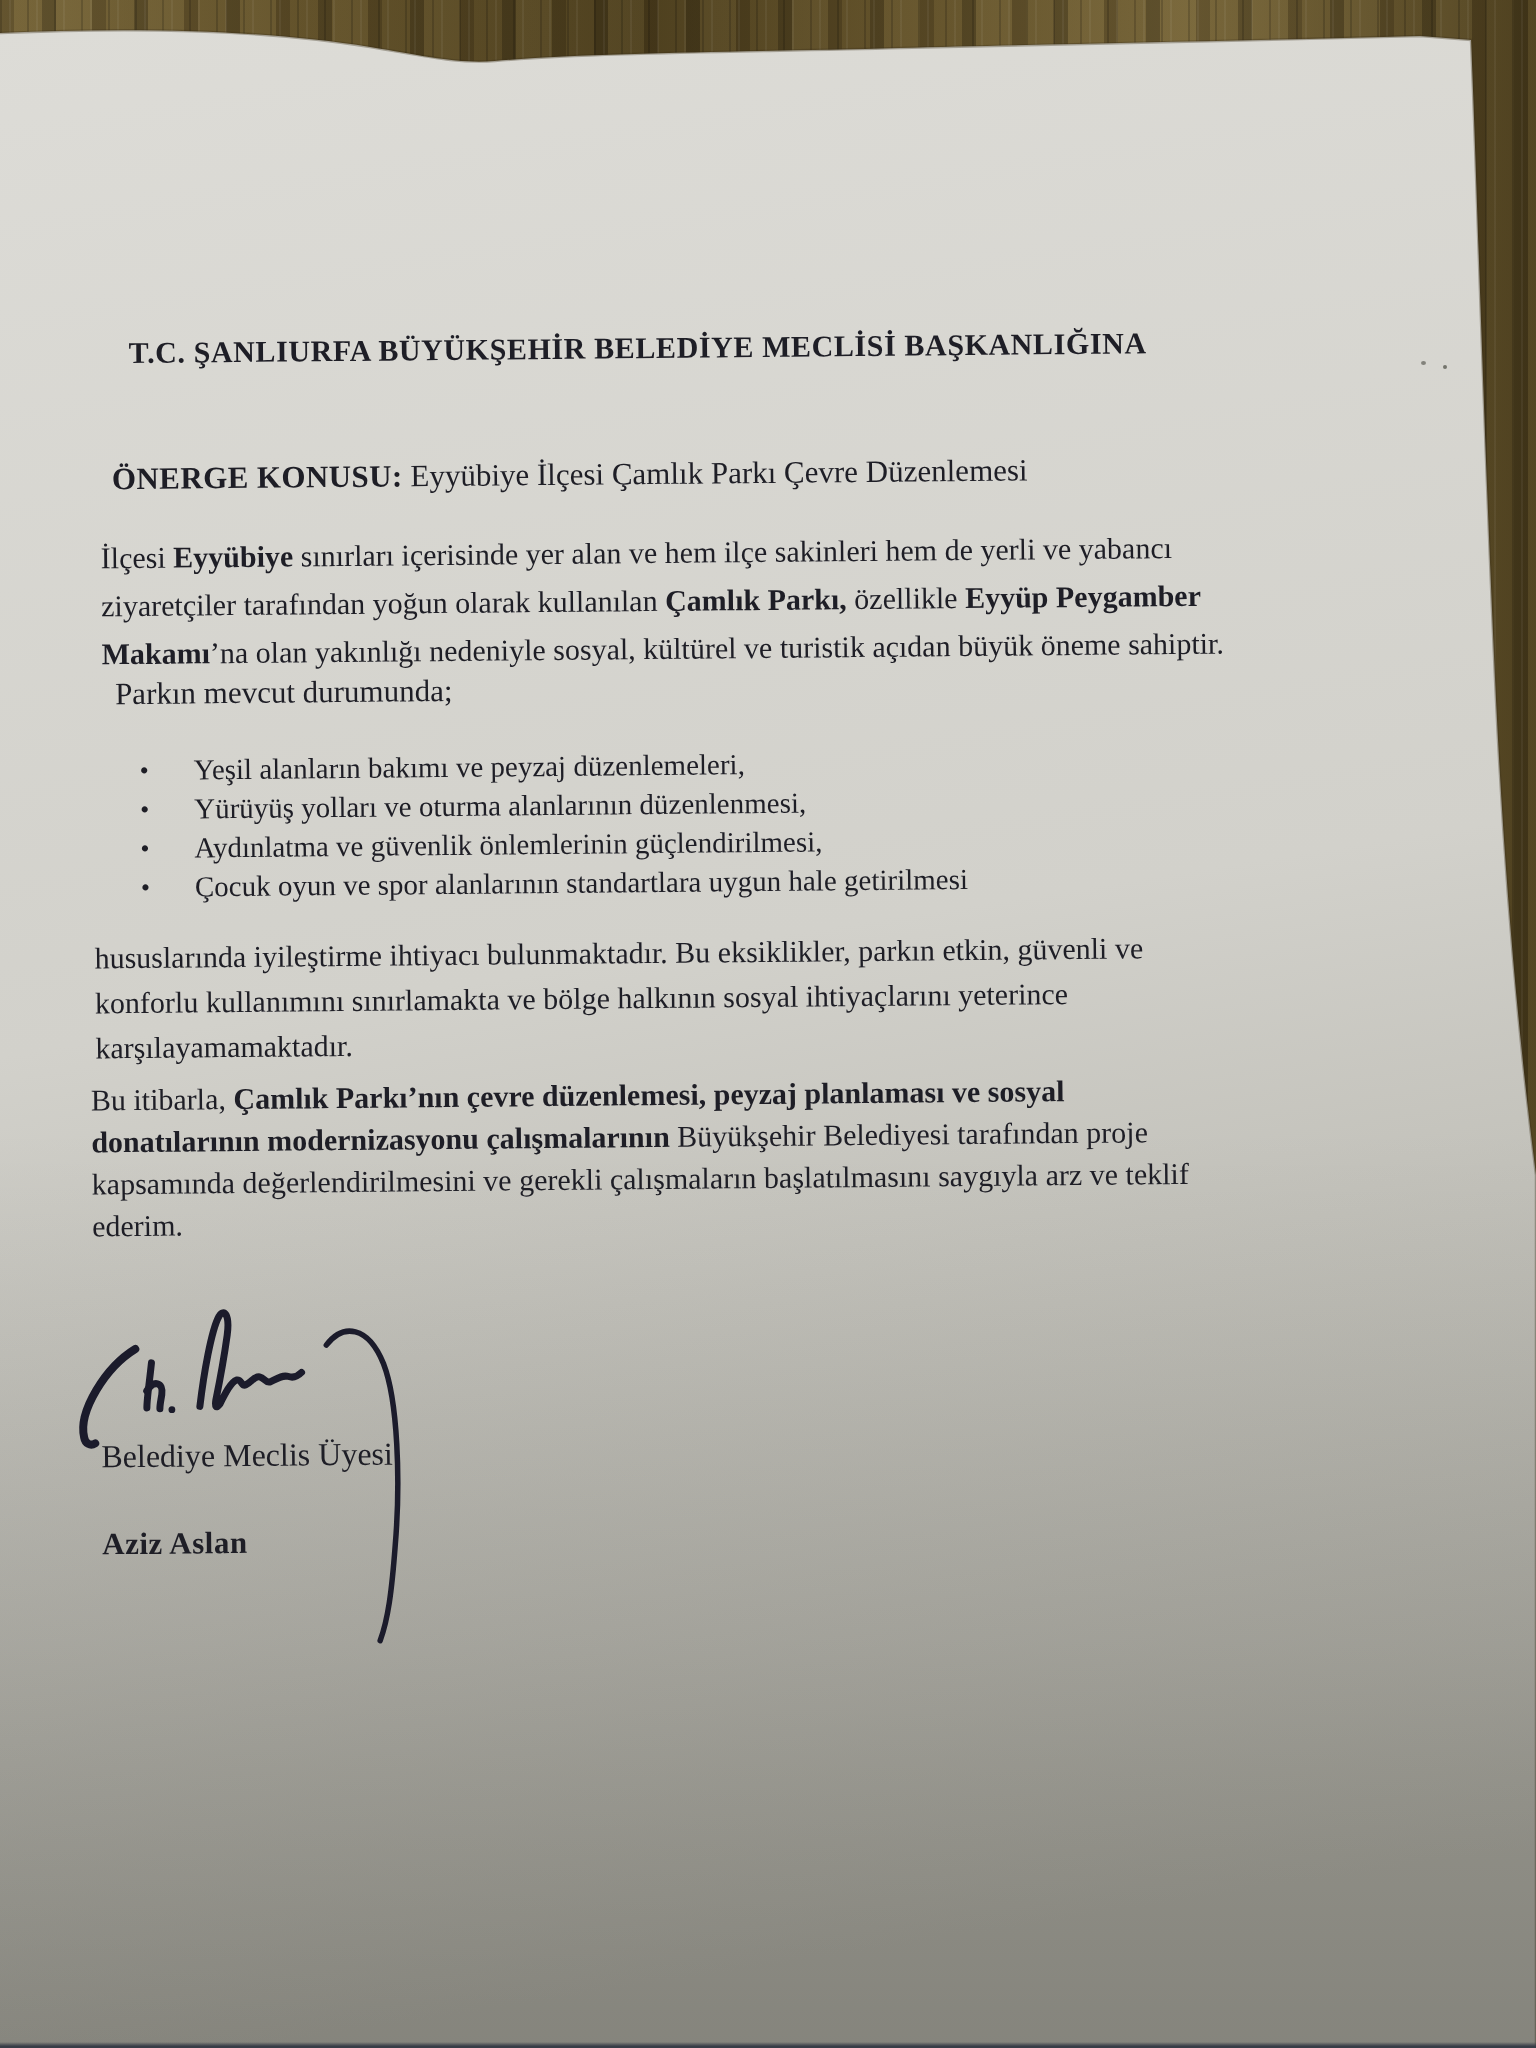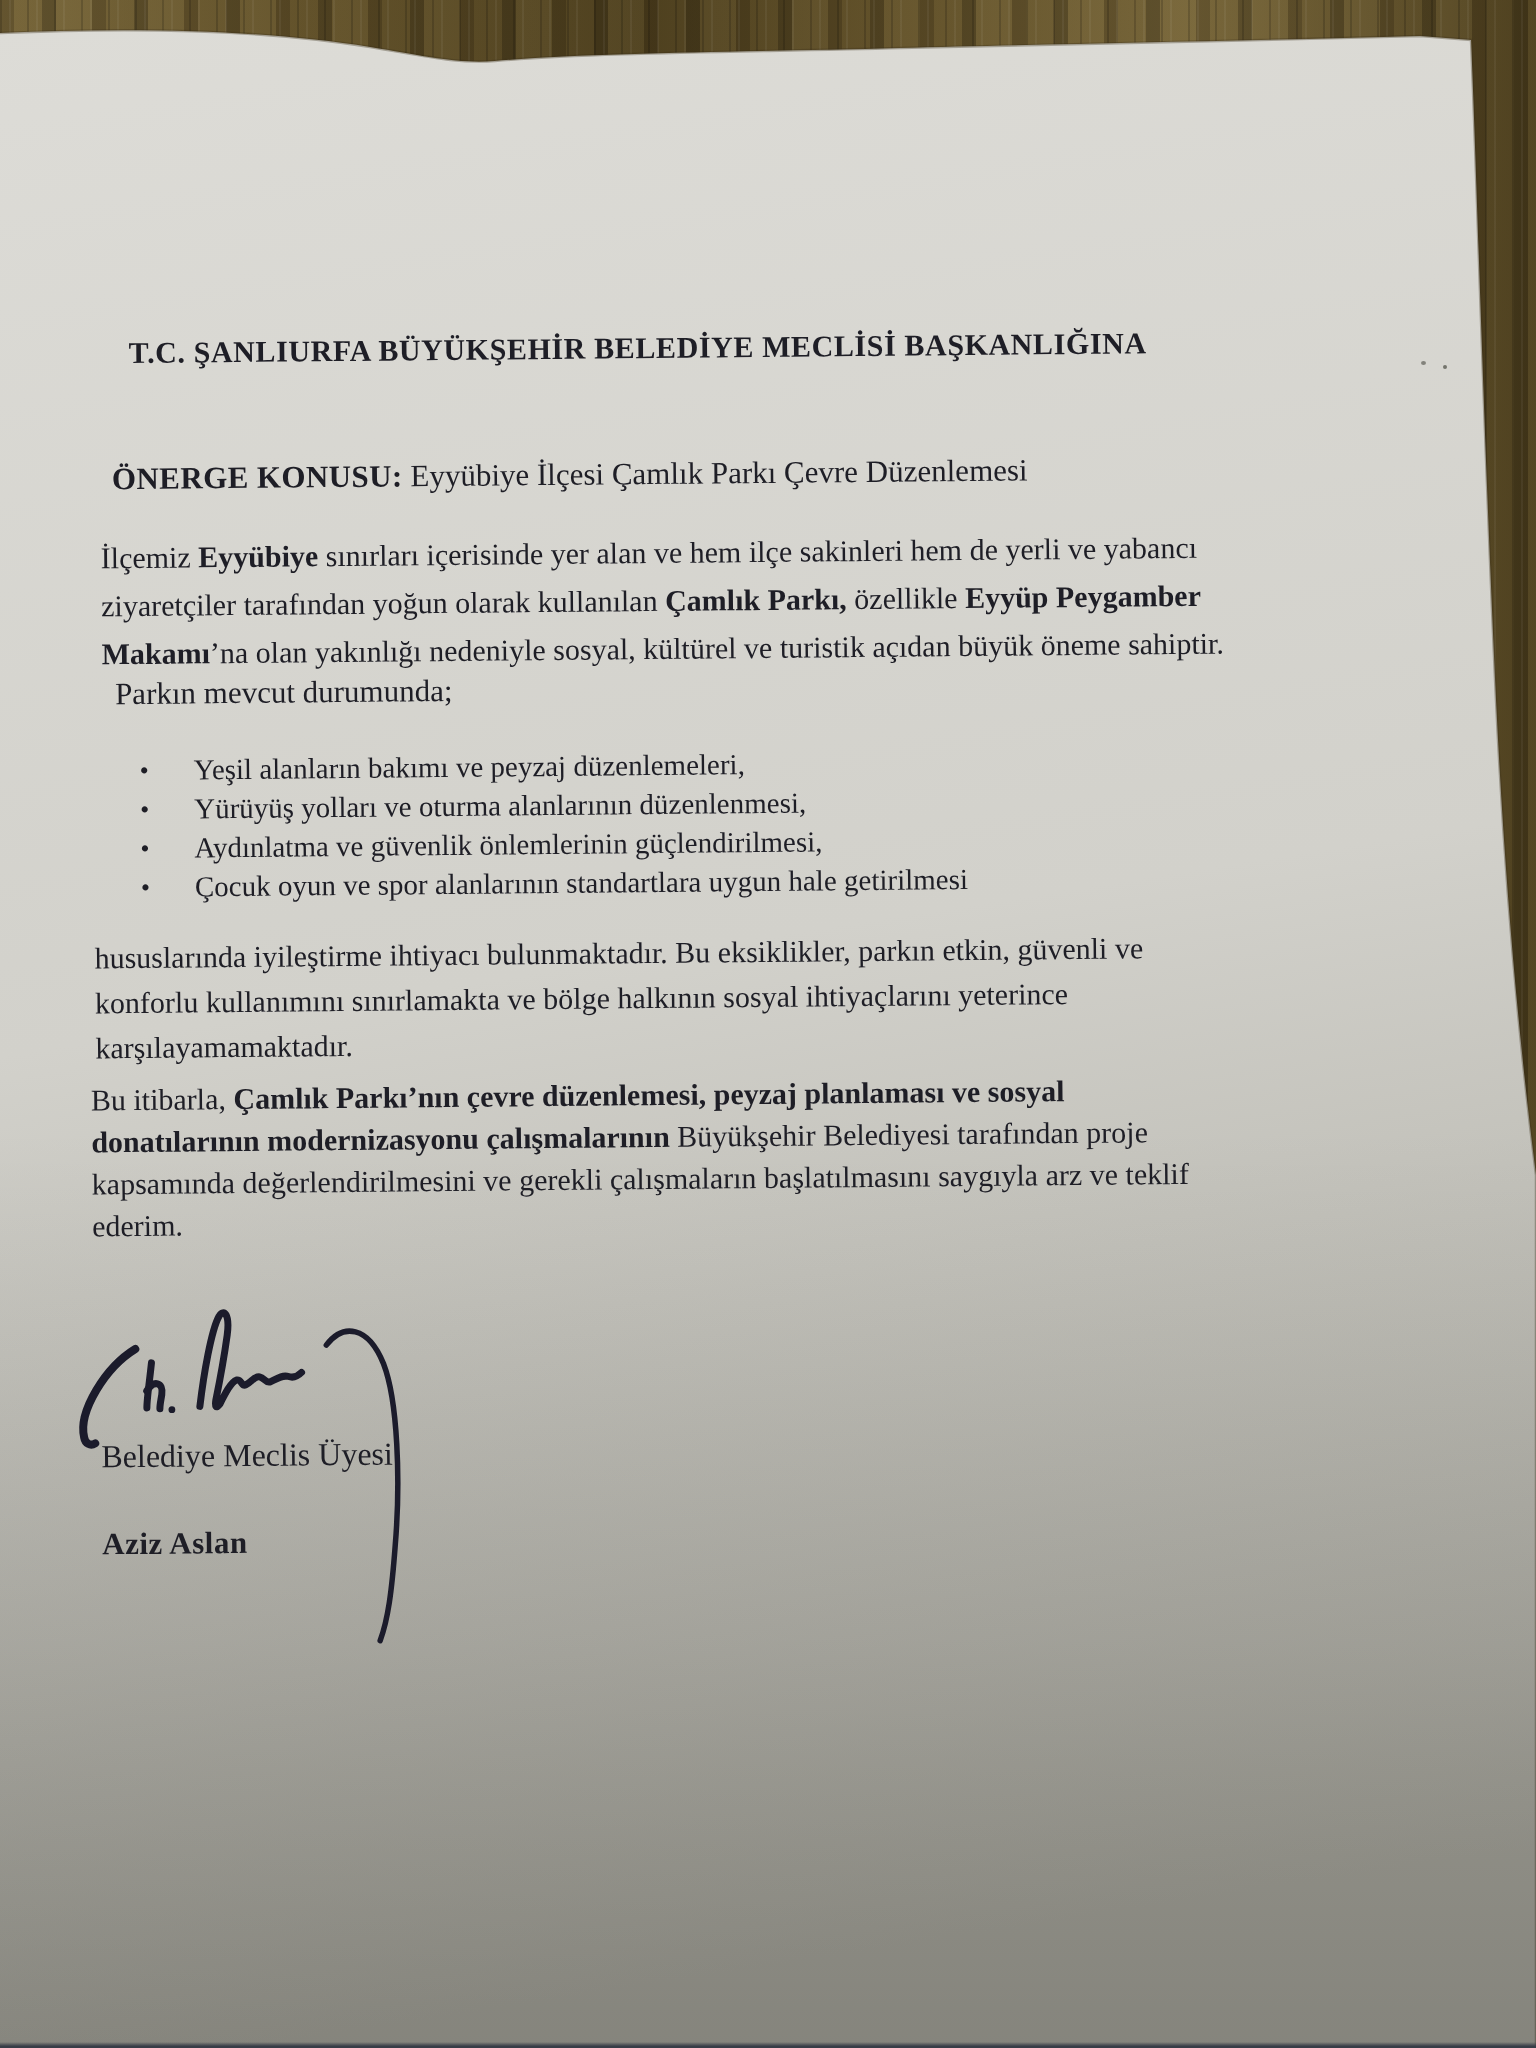--- a/index.html
+++ b/index.html
@@ -74,21 +74,21 @@
 
 <div class="content">
 
   <div class="abs heading">T.C. ŞANLIURFA BÜYÜKŞEHİR BELEDİYE MECLİSİ BAŞKANLIĞINA</div>
 
   <div class="abs subject">
     <b>ÖNERGE KONUSU:</b><span> Eyyübiye İlçesi Çamlık Parkı Çevre Düzenlemesi</span>
   </div>
 
   <div class="abs para p1">
-    <div class="line"><span>İlçemiz </span><b>Eyyübiye</b><span> sınırları içerisinde yer alan ve hem ilçe sakinleri hem de yerli ve yabancı</span></div>
+    <div class="line"><span>İlçesi </span><b>Eyyübiye</b><span> sınırları içerisinde yer alan ve hem ilçe sakinleri hem de yerli ve yabancı</span></div>
     <div class="line"><span>ziyaretçiler tarafından yoğun olarak kullanılan </span><b>Çamlık Parkı,</b><span> özellikle </span><b>Eyyüp Peygamber</b></div>
     <div class="line"><b>Makamı</b><span>’na olan yakınlığı nedeniyle sosyal, kültürel ve turistik açıdan büyük öneme sahiptir.</span></div>
   </div>
 
   <div class="abs intro">Parkın mevcut durumunda;</div>
 
   <div class="abs bullets">
     <div class="bullet-row">Yeşil alanların bakımı ve peyzaj düzenlemeleri,</div>
     <div class="bullet-row">Yürüyüş yolları ve oturma alanlarının düzenlenmesi,</div>
     <div class="bullet-row">Aydınlatma ve güvenlik önlemlerinin güçlendirilmesi,</div>

